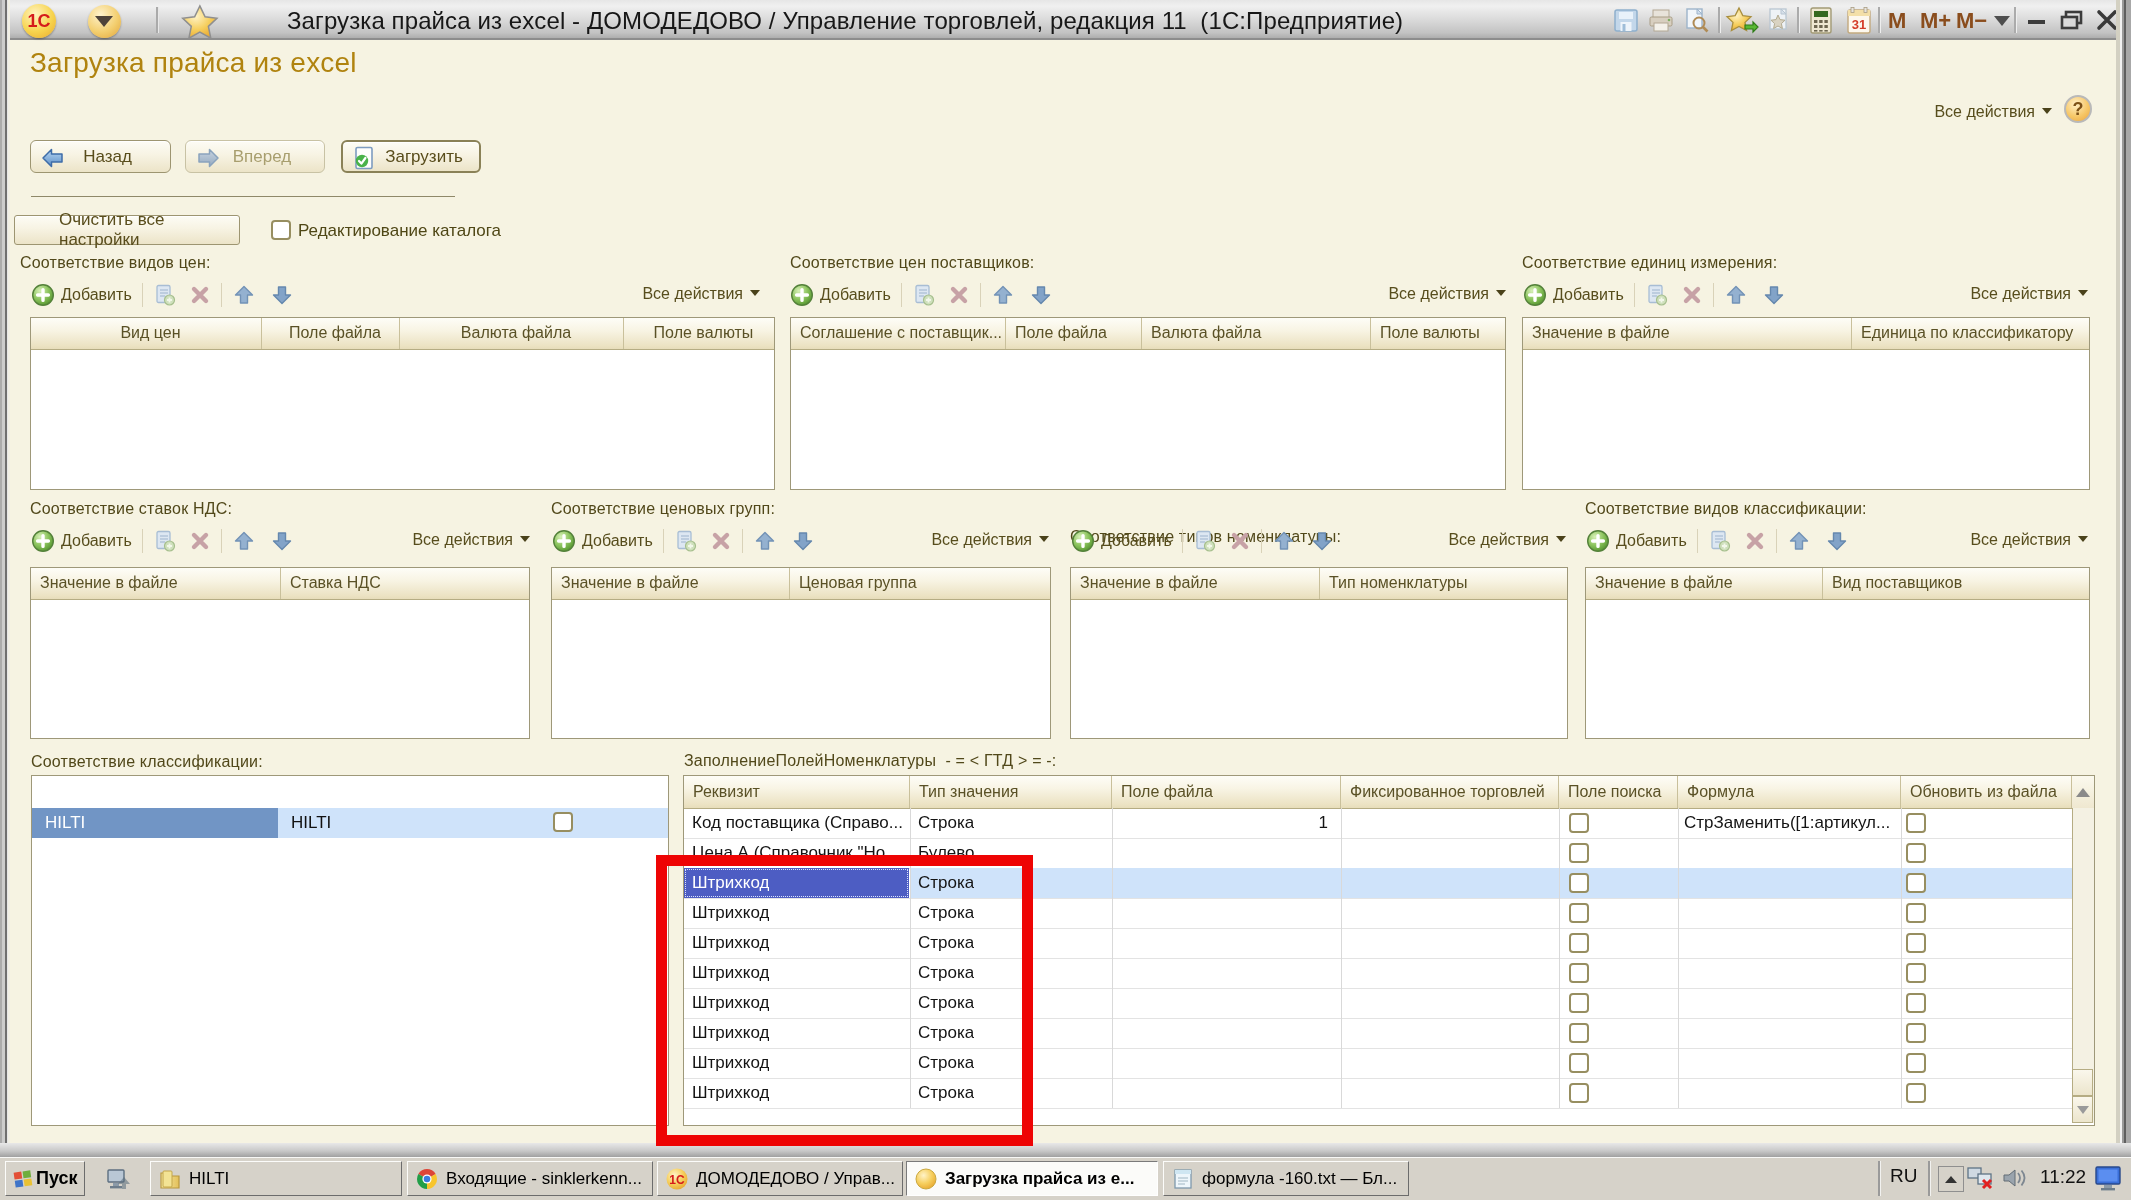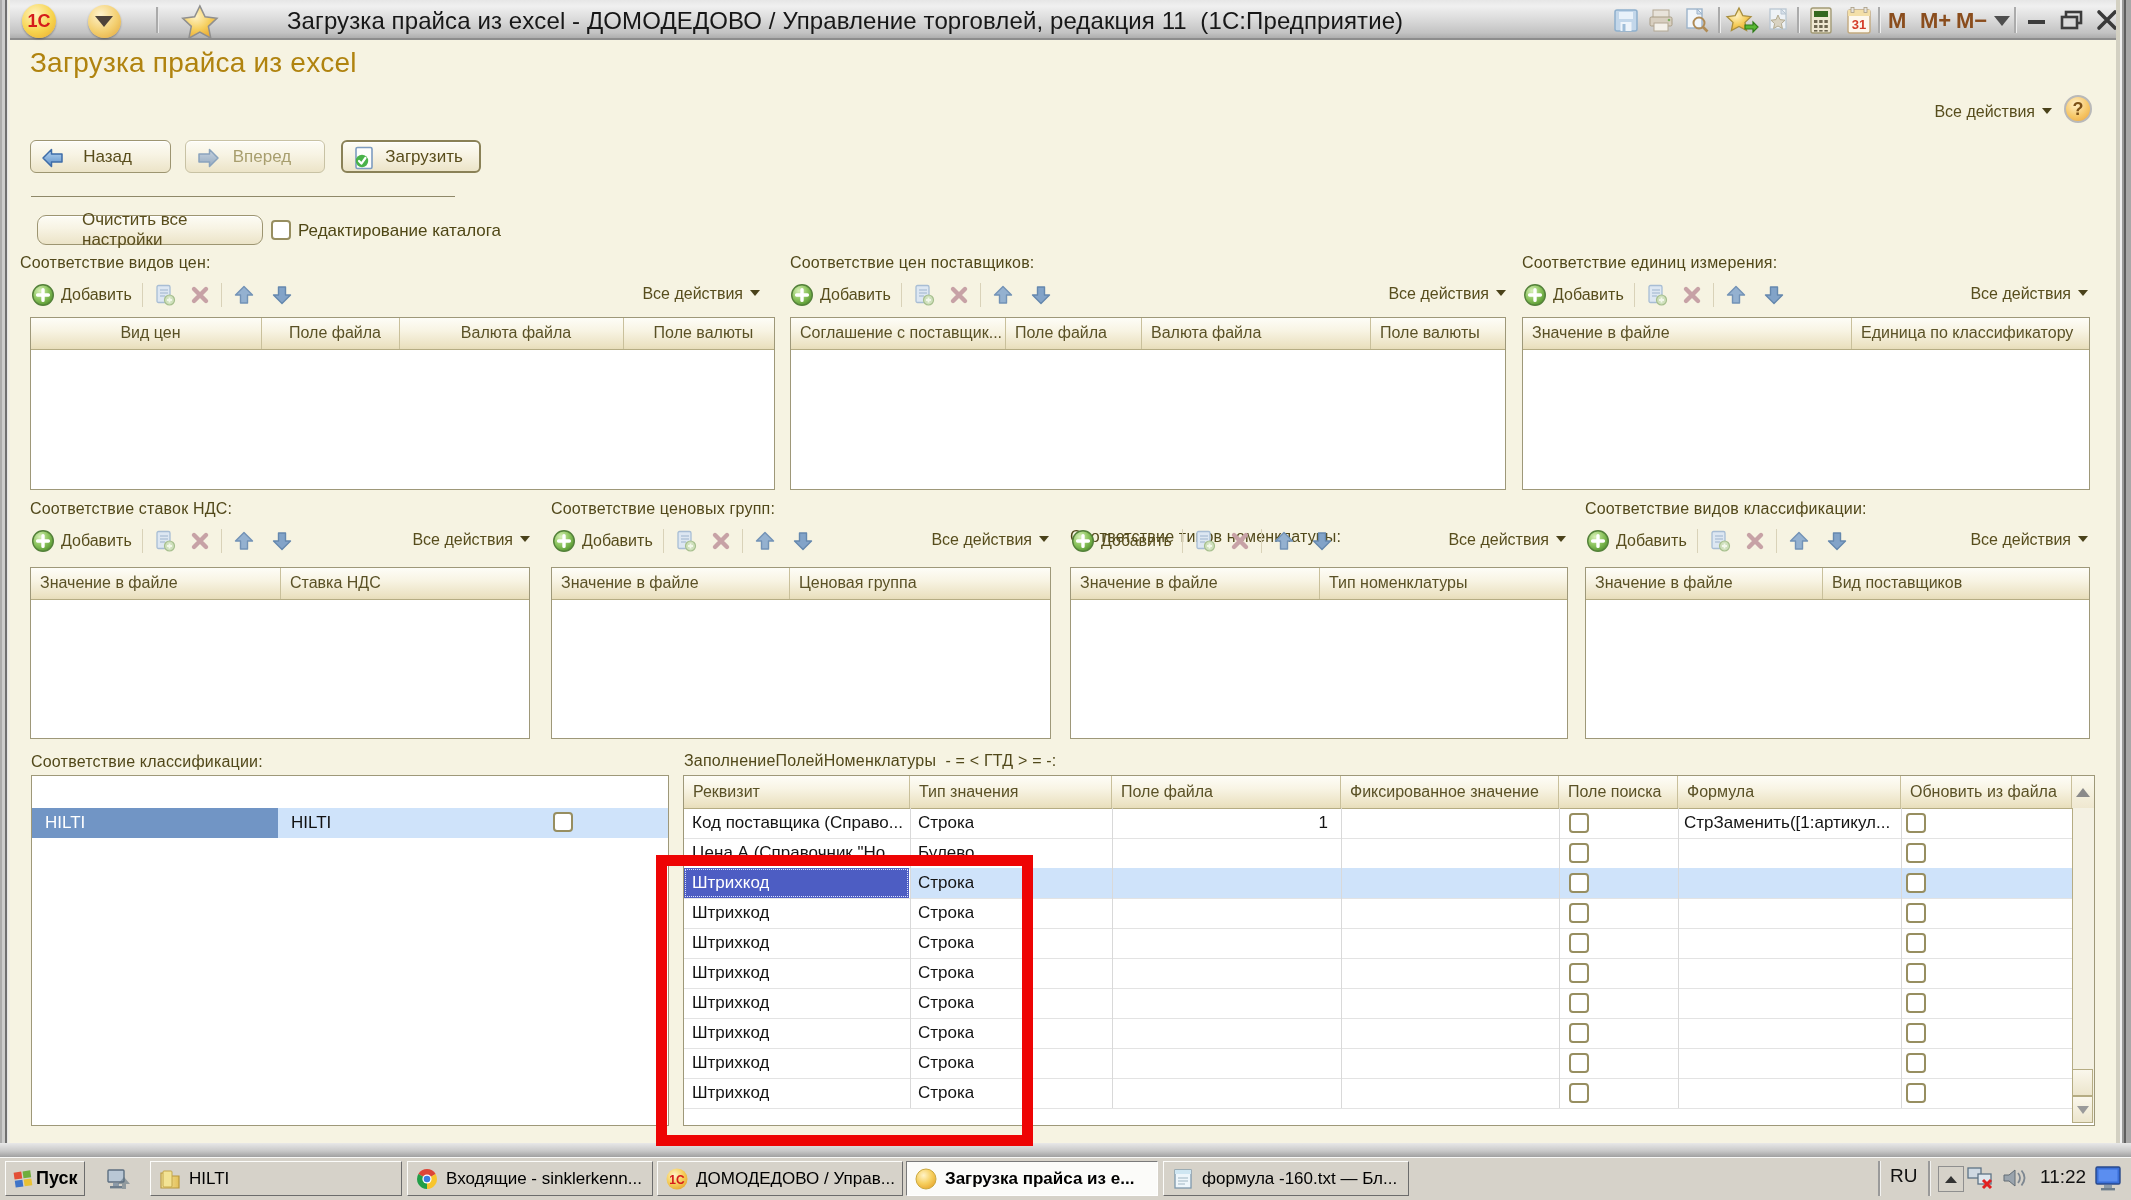--- a/index.html
+++ b/index.html
@@ -154,21 +154,21 @@
   </div>
 <div class="btn" style="left:341px;top:140px;width:140px;height:33px;border:2px solid #8a8157;">
     <span style="position:absolute;left:8px;top:3px;"><svg class="ticon" width="26" height="26" viewBox="0 0 26 26" style="">
         <rect x="5" y="2.5" width="16" height="21" rx="1.5" fill="#fdfdfb" stroke="#7d9cc0" stroke-width="1.6"></rect>
         <circle cx="11" cy="16" r="6.2" fill="#3fae3f" opacity="0.95"></circle>
         <path d="M8 16 l2.4 2.6 L14.4 13" stroke="#fff" stroke-width="2.2" fill="none" stroke-linecap="round" stroke-linejoin="round"></path>
       </svg></span>
     <span style="margin-left:26px;">Загрузить</span>
   </div>
 <div class="a" style="left:31px;top:196px;width:424px;height:1px;background:#8f8869;"></div>
-<div class="btn" style="left:37px;top:215px;width:226px;height:30px;border-radius:9px;padding-left:44px;">Очистить все настройки</div>
+<div class="btn" style="left:14px;top:215px;width:226px;height:30px;border-radius:3px;padding-left:44px;">Очистить все настройки</div>
 <div class="cb" style="left:271px;top:220px;"></div>
 <div class="a" style="left:298px;top:221px;font-size:17px;color:#4f4716;">Редактирование каталога</div>
 <div class="lbl" style="left:20px;top:254px;">Соответствие видов цен:</div>
 <div class="lbl" style="left:790px;top:254px;">Соответствие цен поставщиков:</div>
 <div class="lbl" style="left:1522px;top:254px;">Соответствие единиц измерения:</div>
 <div class="tool" style="left:31px;top:282px;height:26px;">
 <svg class="ticon" width="24" height="24" viewBox="0 0 24 24" style="">
       <circle cx="12" cy="12" r="10.3" fill="url(#gadd)" stroke="#54813a" stroke-width="1.4"></circle>
       <path d="M12 6.6 V17.4 M6.6 12 H17.4" stroke="#fff" stroke-width="3.4" stroke-linecap="round"></path>
     </svg>
@@ -412,21 +412,21 @@
 <div class="a" style="left:0;top:32px;width:246px;height:30px;background:#7195c5;color:#fff;font-size:17px;line-height:29px;padding-left:13px;box-sizing:border-box;">HILTI</div>
 <div class="a" style="left:246px;top:32px;width:390px;height:30px;background:#cfe3fa;"></div>
 <div class="a" style="left:259px;top:32px;font-size:17px;line-height:29px;color:#111;">HILTI</div>
 <div class="cb" style="left:521px;top:36px;"></div>
 </div>
 <div class="tbl" style="left:683px;top:775px;width:1410px;height:349px;">
 <div class="thead" style="height:32px;">
 <div class="th" style="width:226px;line-height:31px;">Реквизит</div>
 <div class="th" style="width:202px;line-height:31px;">Тип значения</div>
 <div class="th" style="width:229px;line-height:31px;">Поле файла</div>
-<div class="th" style="width:218px;line-height:31px;">Фиксированное значение</div>
+<div class="th" style="width:218px;line-height:31px;">Фиксированное торговлей</div>
 <div class="th" style="width:119px;line-height:31px;">Поле поиска</div>
 <div class="th" style="width:223px;line-height:31px;">Формула</div>
 <div class="th" style="width:171px;line-height:31px;">Обновить из файла</div>
 <div style="width:22px;background:linear-gradient(180deg,#fbf9ee,#efe8d0);display:flex;align-items:center;justify-content:center;">
         <span style="width:0;height:0;border-left:7px solid transparent;border-right:7px solid transparent;border-bottom:9px solid #8a8a8a;"></span>
       </div>
 </div>
 <div class="cell" style="left:8px;top:32px;line-height:29px;">Код поставщика (Справо...</div>
 <div class="cell" style="left:234px;top:32px;line-height:29px;">Строка</div>
 <div class="cell" style="left:560px;top:32px;line-height:29px;width:84px;text-align:right;">1</div>

